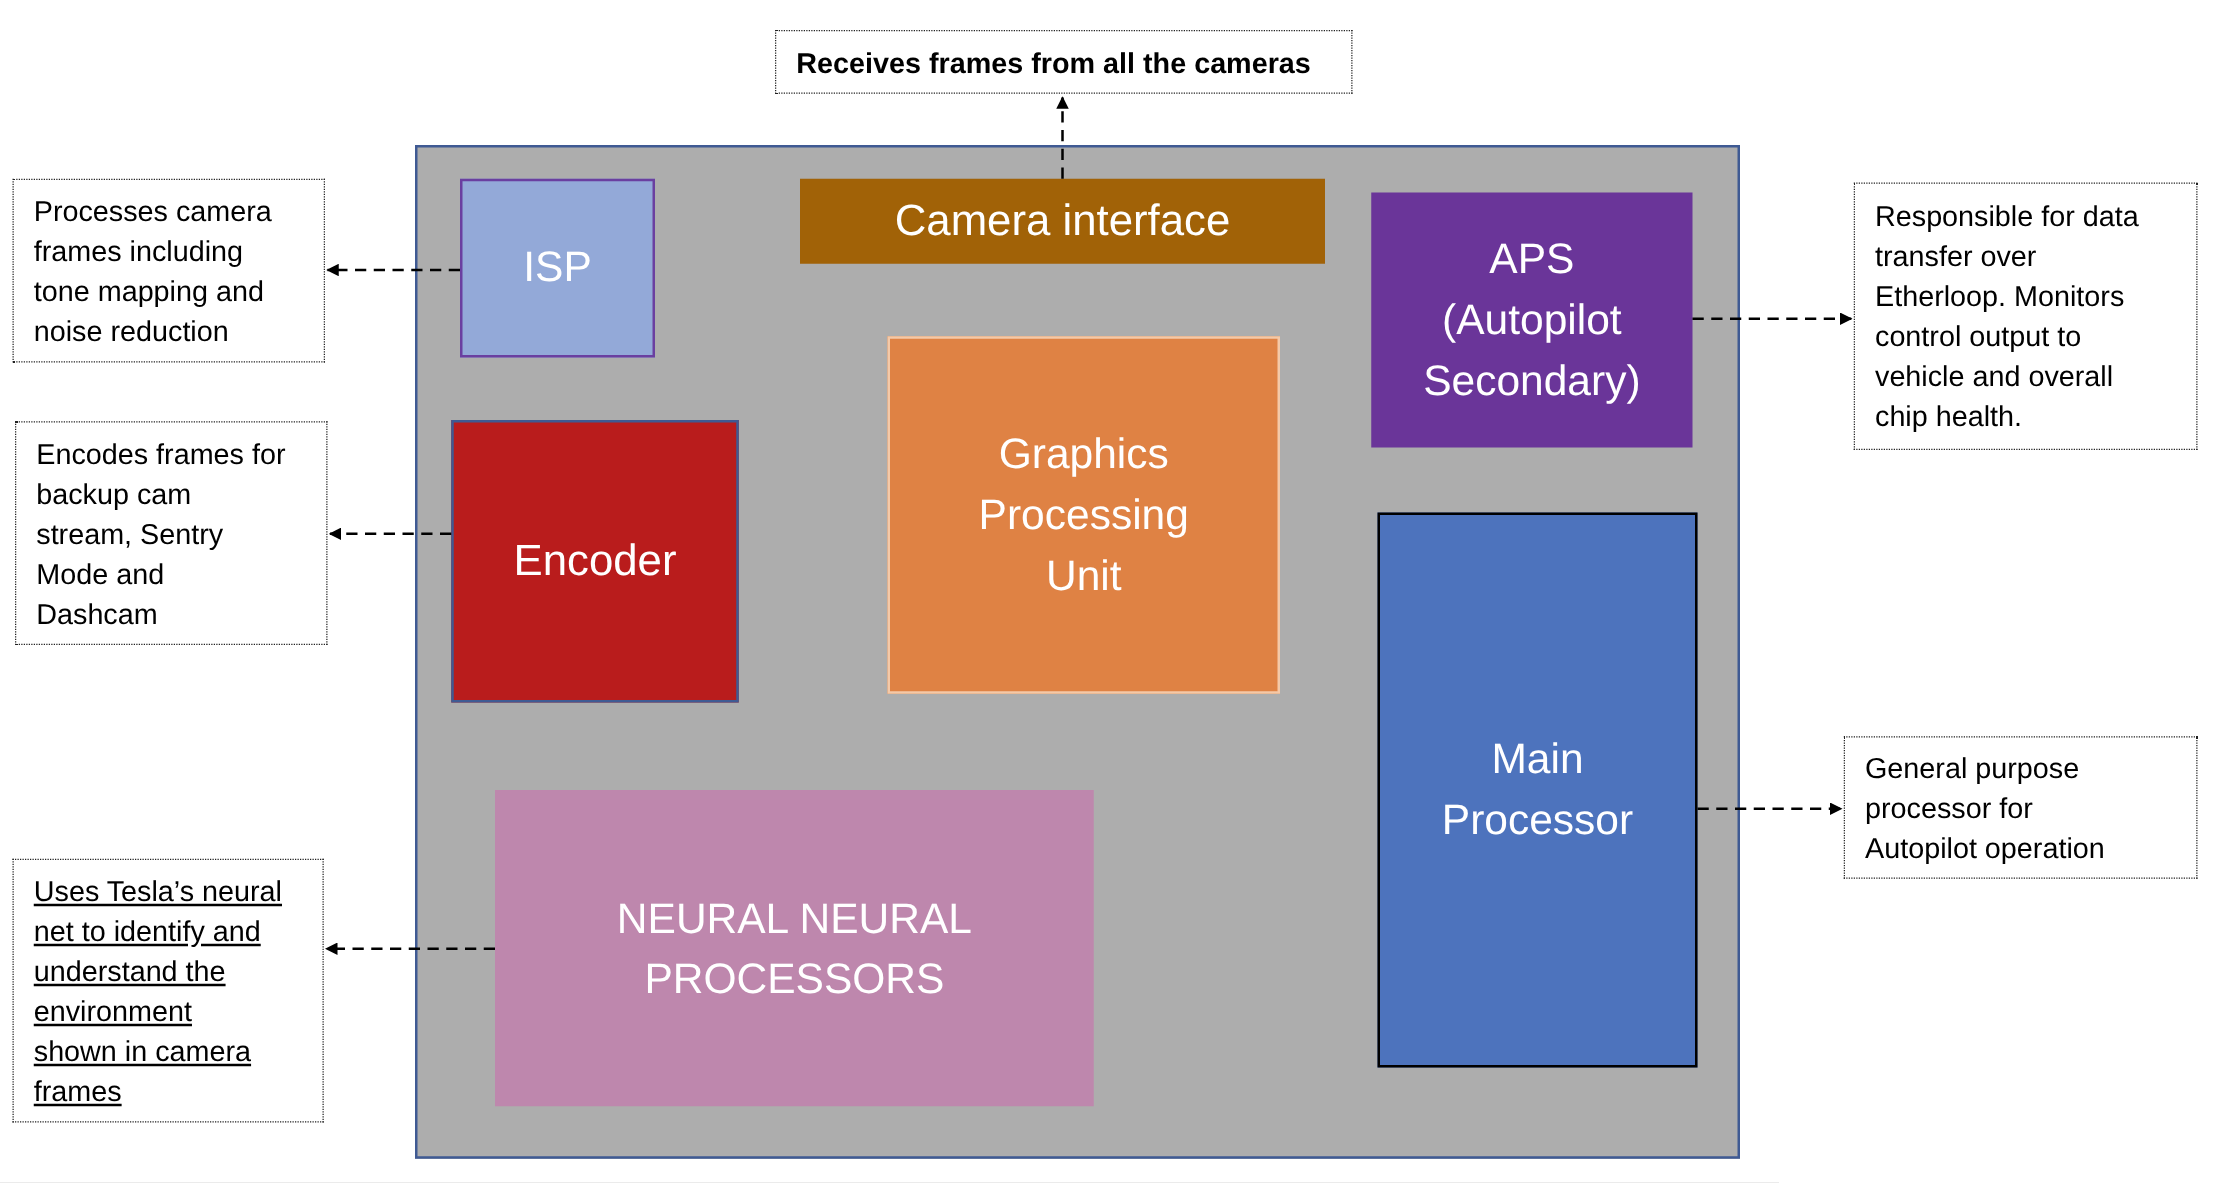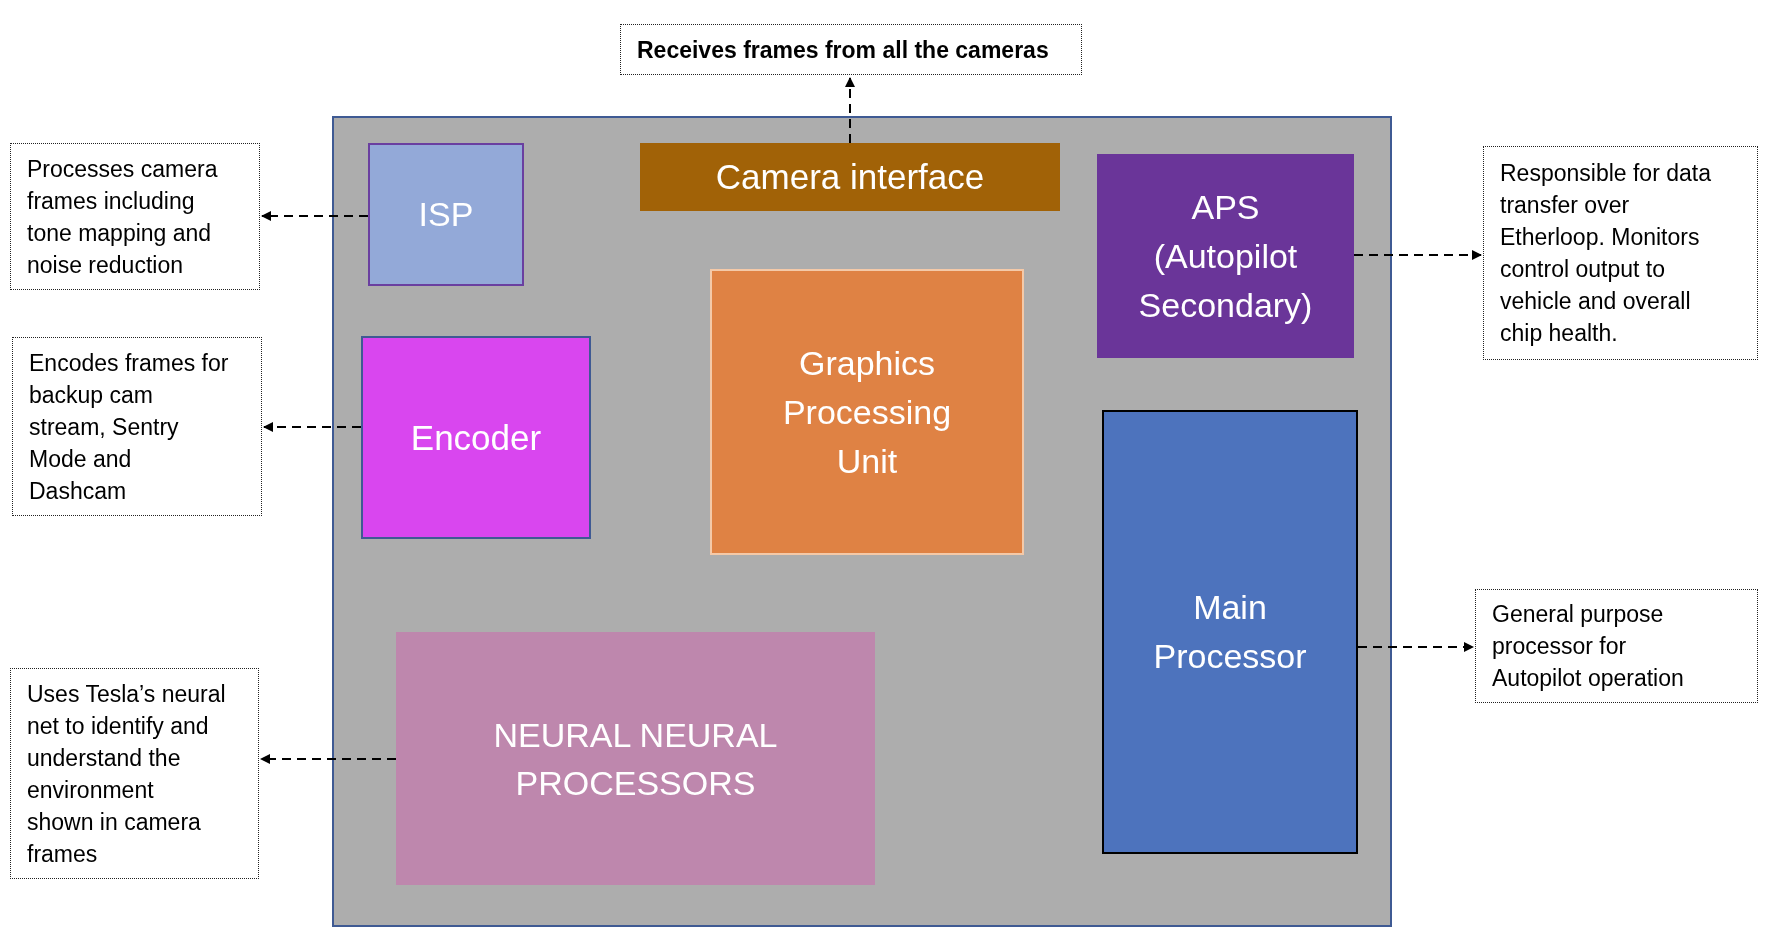--- a/index.html
+++ b/index.html
@@ -22,21 +22,21 @@
 <div class="abs block" style="left:640px; top:143px; width:420px; height:68px; background:#a16207; font-size:35px;">
   <span>Camera interface</span>
 </div>
 
 <div class="abs block" style="left:1097px; top:154px; width:257px; height:204px; background:#6a3599; font-size:34px; line-height:49px;">
   <span>APS
 (Autopilot
 Secondary)</span>
 </div>
 
-<div class="abs block" style="left:361px; top:336px; width:230px; height:203px; background:#d946ef; border:2px solid #3f5a93; font-size:35px;text-align:right;">
+<div class="abs block" style="left:361px; top:336px; width:230px; height:226px; background:#b91c1c; border:2px solid #3f5a93; font-size:35px;text-align:right;">
   <span>Encoder</span>
 </div>
 
 <div class="abs block" style="left:710px; top:269px; width:314px; height:286px; background:#df8244; border:2px solid #f4c9a8; font-size:34px; line-height:49px;">
   <span>Graphics
 Processing
 Unit</span>
 </div>
 
 <div class="abs block" style="left:396px; top:632px; width:479px; height:253px; background:#be87ad; font-size:34px; line-height:48px;">
@@ -61,21 +61,21 @@
 </div>
 
 <div class="abs callout" style="left:12px; top:337px; width:250px; height:179px;">
   <span>Encodes frames for
 backup cam
 stream, Sentry
 Mode and
 Dashcam</span>
 </div>
 
-<div class="abs callout" style="left:10px; top:668px; width:249px; height:211px;">
+<div class="abs callout" style="left:10px; top:687px; width:249px; height:211px;text-decoration:underline;">
   <span>Uses Tesla’s neural
 net to identify and
 understand the
 environment
 shown in camera
 frames</span>
 </div>
 
 <div class="abs callout" style="left:1483px; top:146px; width:275px; height:214px;">
   <span>Responsible for data

